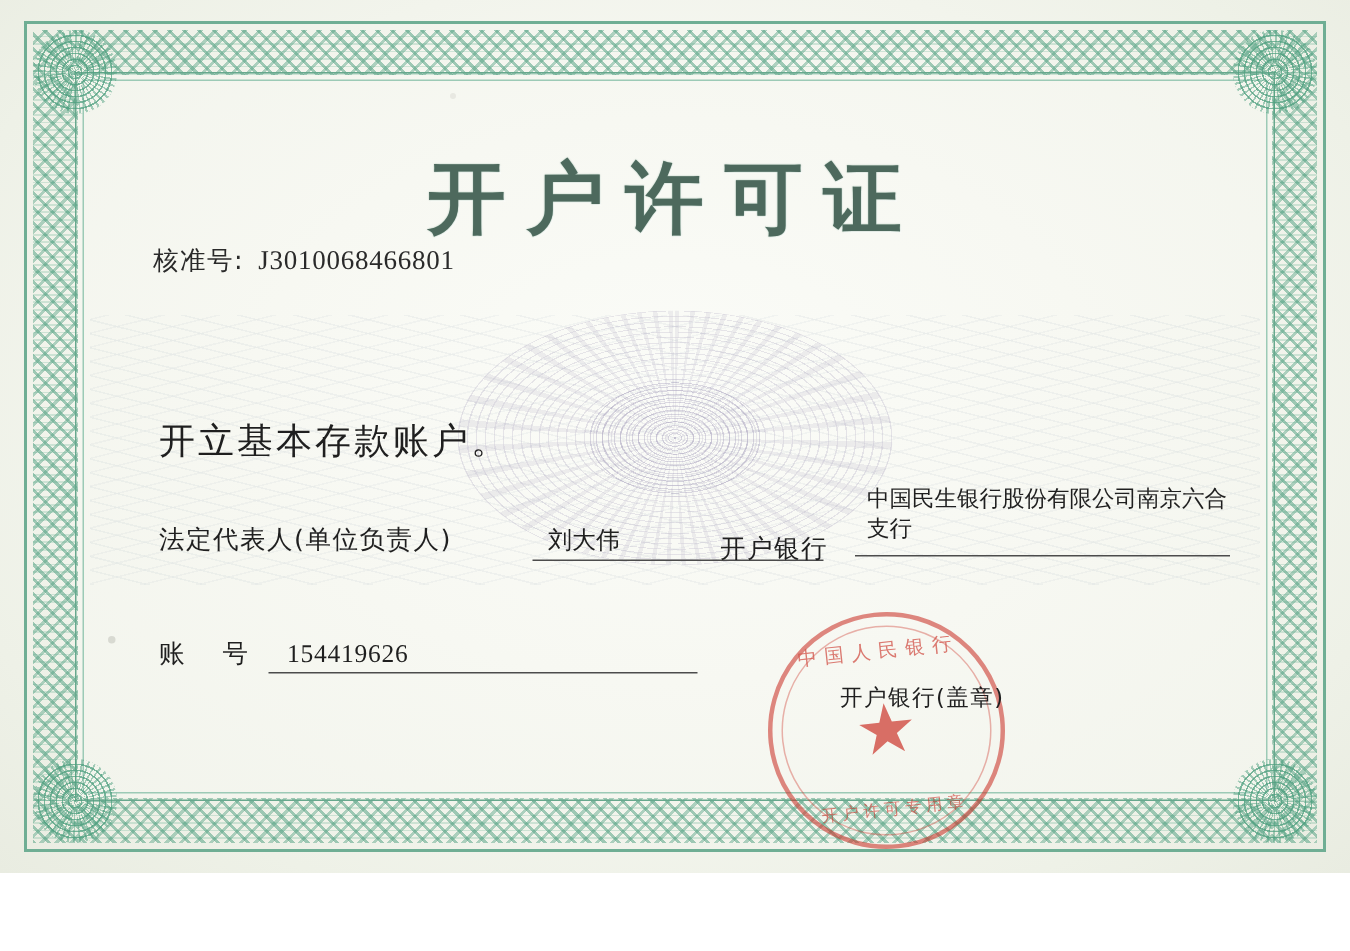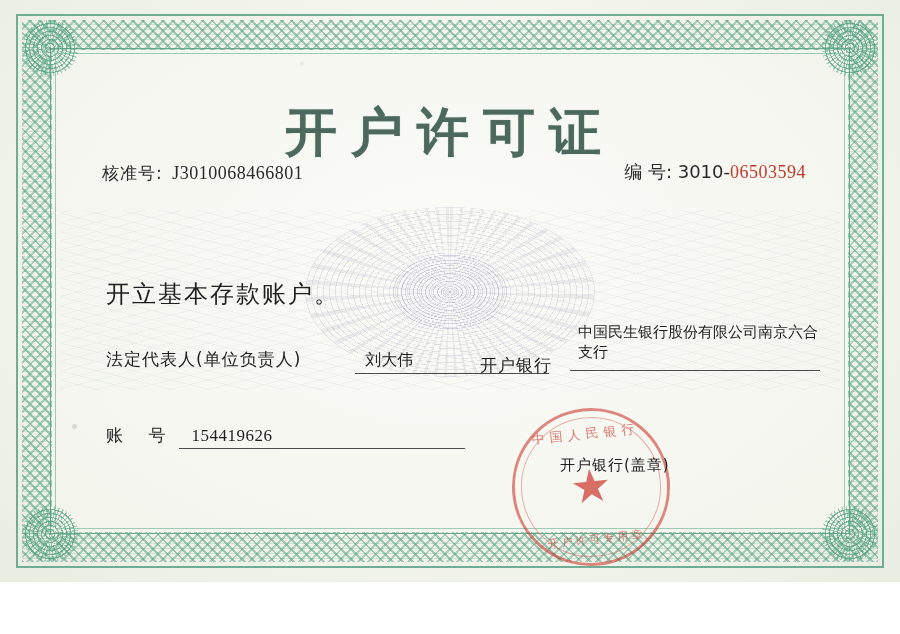--- a/index.html
+++ b/index.html
@@ -413,24 +413,20 @@
 
   <div class="content">
 
     <div class="doc-title">开户许可证</div>
 
     <div class="row-approval">
       <span class="label">核准号:</span>
       <span class="value">J3010068466801</span>
     </div>
 
-    <div class="row-number">
-      <span class="label">编 号:</span>
-      <span class="prefix">3010-</span><span class="serial">06503594</span>
-    </div>
 
 
     <div class="para2">开立基本存款账户。</div>
 
     <div class="row-rep">
       <span class="label">法定代表人(单位负责人)</span>
       <span class="fill">刘大伟</span>
     </div>
 
     <div class="row-bank">

